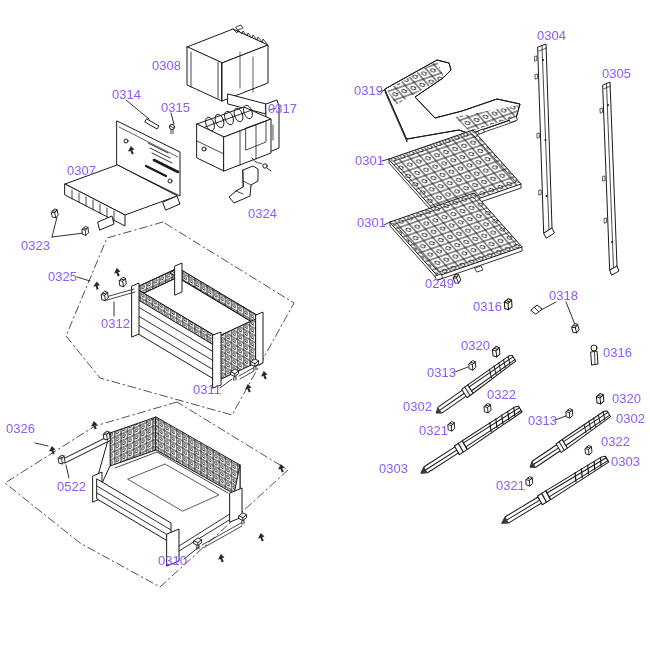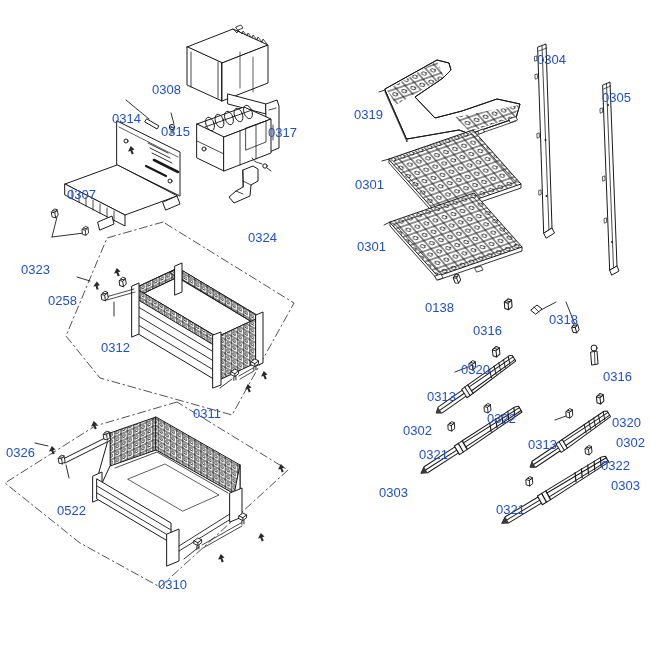--- a/index.html
+++ b/index.html
@@ -1,21 +1,21 @@
 <!DOCTYPE html>
 <html><head>
 <meta charset="utf-8">
 <style>
   html,body{margin:0;padding:0;background:#fff;}
   .stage{position:relative;width:650px;height:650px;background:#ffffff;
          outline:1px solid #c9c9c9;overflow:hidden;
          font-family:"Liberation Sans",sans-serif;}
   .stage svg{position:absolute;left:0;top:0;}
-  .lbl{position:absolute;font-size:13px;line-height:13px;color:#1d4ed8;
-       white-space:nowrap;font-family:"Liberation Sans",sans-serif;margin-top:24px;}
+  .lbl{position:absolute;font-size:13px;line-height:13px;color:#8b5cf6;
+       white-space:nowrap;font-family:"Liberation Sans",sans-serif;}
 </style>
 </head>
 <body>
 
 <div class="stage">
 
 <svg width="650" height="650" viewBox="0 0 650 650" fill="none" stroke="#1a1a1a" stroke-width="1" stroke-linejoin="round" stroke-linecap="round">
 
   <defs>
     <pattern id="p-dot" width="9.5" height="11" patternUnits="userSpaceOnUse" patternTransform="matrix(0.95,-0.33,0.66,0.75,0,0)">
@@ -298,32 +298,32 @@
   </g>
 </svg>
 
   <div class="lbl" style="left:152px;top:59px">0308</div>
   <div class="lbl" style="left:112px;top:88px">0314</div>
   <div class="lbl" style="left:161px;top:101px">0315</div>
   <div class="lbl" style="left:268px;top:102px">0317</div>
   <div class="lbl" style="left:67px;top:164px">0307</div>
   <div class="lbl" style="left:248px;top:207px">0324</div>
   <div class="lbl" style="left:21px;top:239px">0323</div>
-  <div class="lbl" style="left:48px;top:270px">0258</div>
+  <div class="lbl" style="left:48px;top:270px">0325</div>
   <div class="lbl" style="left:101px;top:317px">0312</div>
   <div class="lbl" style="left:193px;top:383px">0311</div>
   <div class="lbl" style="left:6px;top:422px">0326</div>
   <div class="lbl" style="left:57px;top:480px">0522</div>
   <div class="lbl" style="left:158px;top:554px">0310</div>
   <div class="lbl" style="left:354px;top:84px">0319</div>
   <div class="lbl" style="left:355px;top:154px">0301</div>
   <div class="lbl" style="left:357px;top:216px">0301</div>
   <div class="lbl" style="left:537px;top:29px">0304</div>
   <div class="lbl" style="left:602px;top:67px">0305</div>
-  <div class="lbl" style="left:425px;top:277px">0138</div>
+  <div class="lbl" style="left:425px;top:277px">0249</div>
   <div class="lbl" style="left:473px;top:300px">0316</div>
   <div class="lbl" style="left:549px;top:289px">0318</div>
   <div class="lbl" style="left:461px;top:339px">0320</div>
   <div class="lbl" style="left:427px;top:366px">0313</div>
   <div class="lbl" style="left:603px;top:346px">0316</div>
   <div class="lbl" style="left:403px;top:400px">0302</div>
   <div class="lbl" style="left:487px;top:388px">0322</div>
   <div class="lbl" style="left:419px;top:424px">0321</div>
   <div class="lbl" style="left:612px;top:392px">0320</div>
   <div class="lbl" style="left:616px;top:412px">0302</div>

